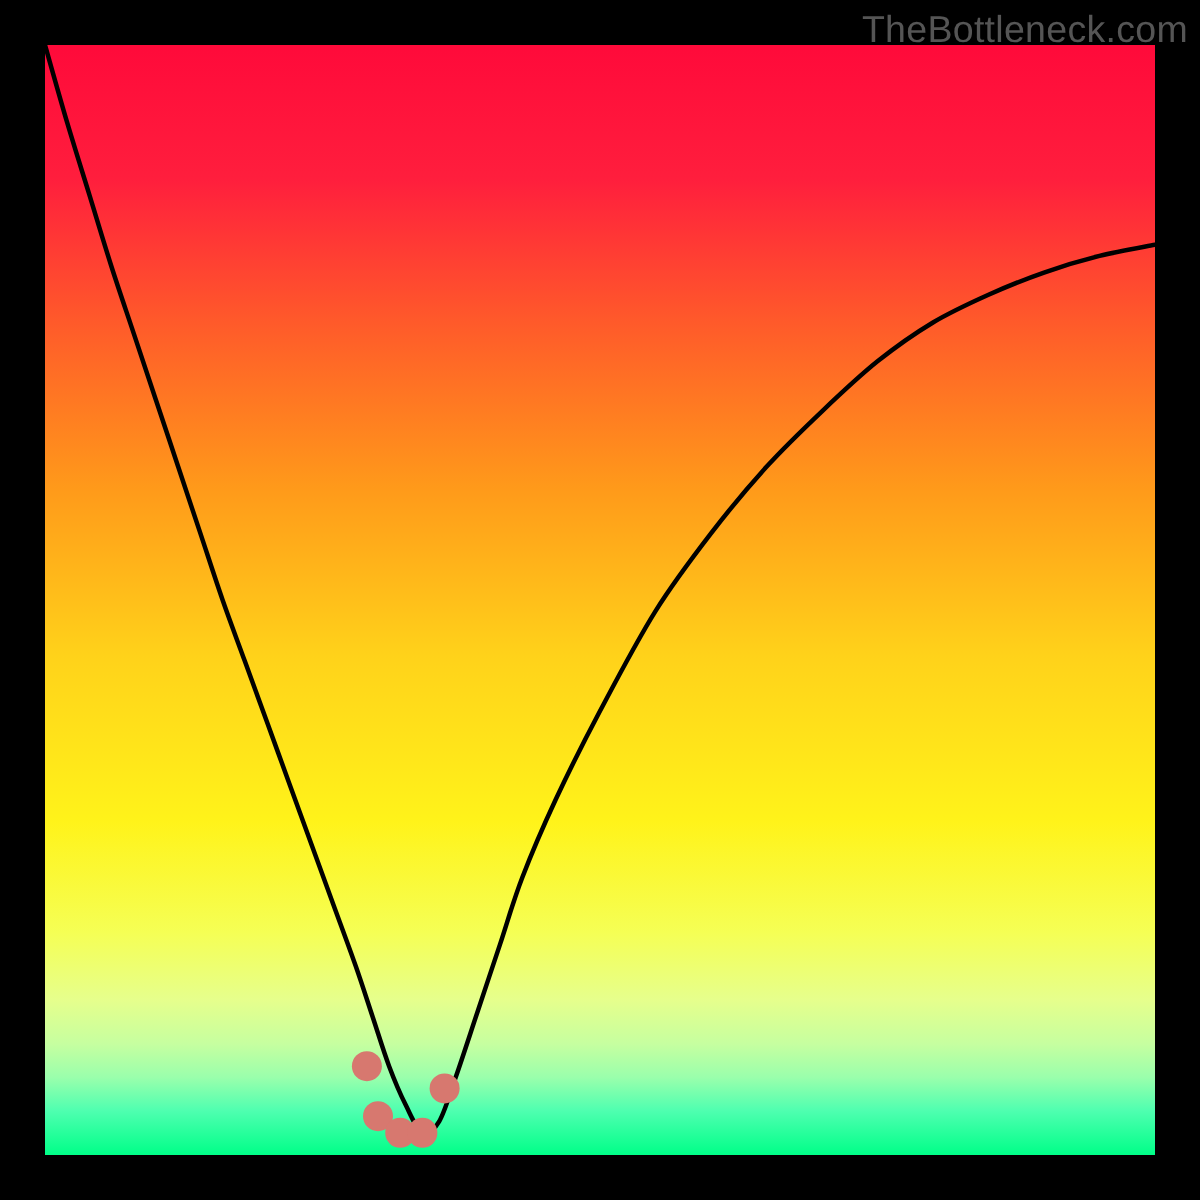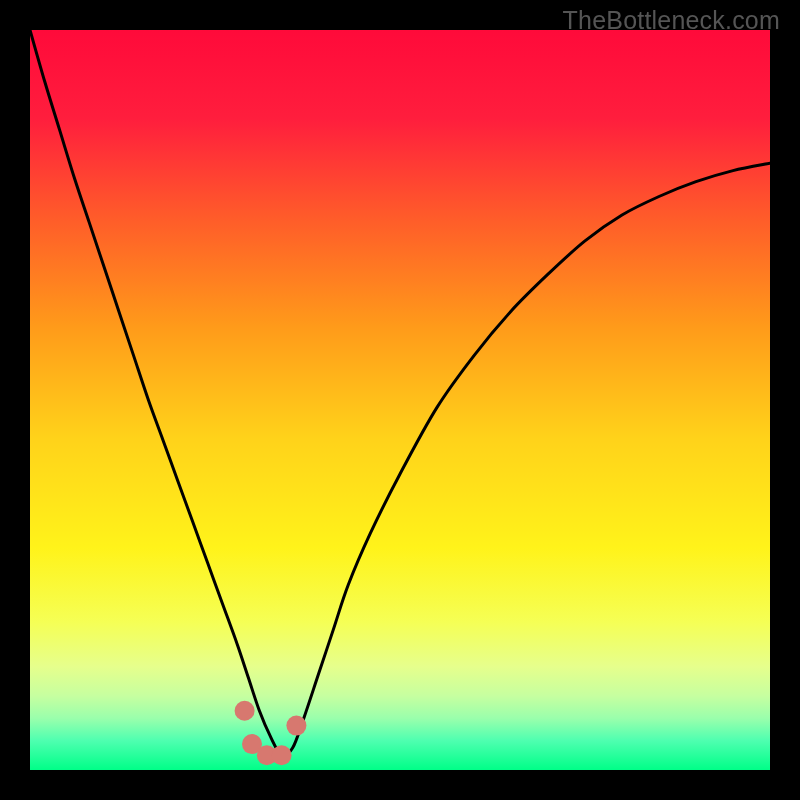--- a/index.html
+++ b/index.html
@@ -22,21 +22,21 @@
     position: absolute;
     left: 30px;
     top: 30px;
     width: 740px;
     height: 740px;
     overflow: hidden;
   }
   .watermark {
     position: absolute;
     top: 6px;
-    right: 20px;
+    right: 8px;
     color: #555;
     font-size: 25px;
     letter-spacing: 0.2px;
     font-weight: 400;
     z-index: 30;
   }
   svg { display: block; }
 </style>
 </head>
 <body>

